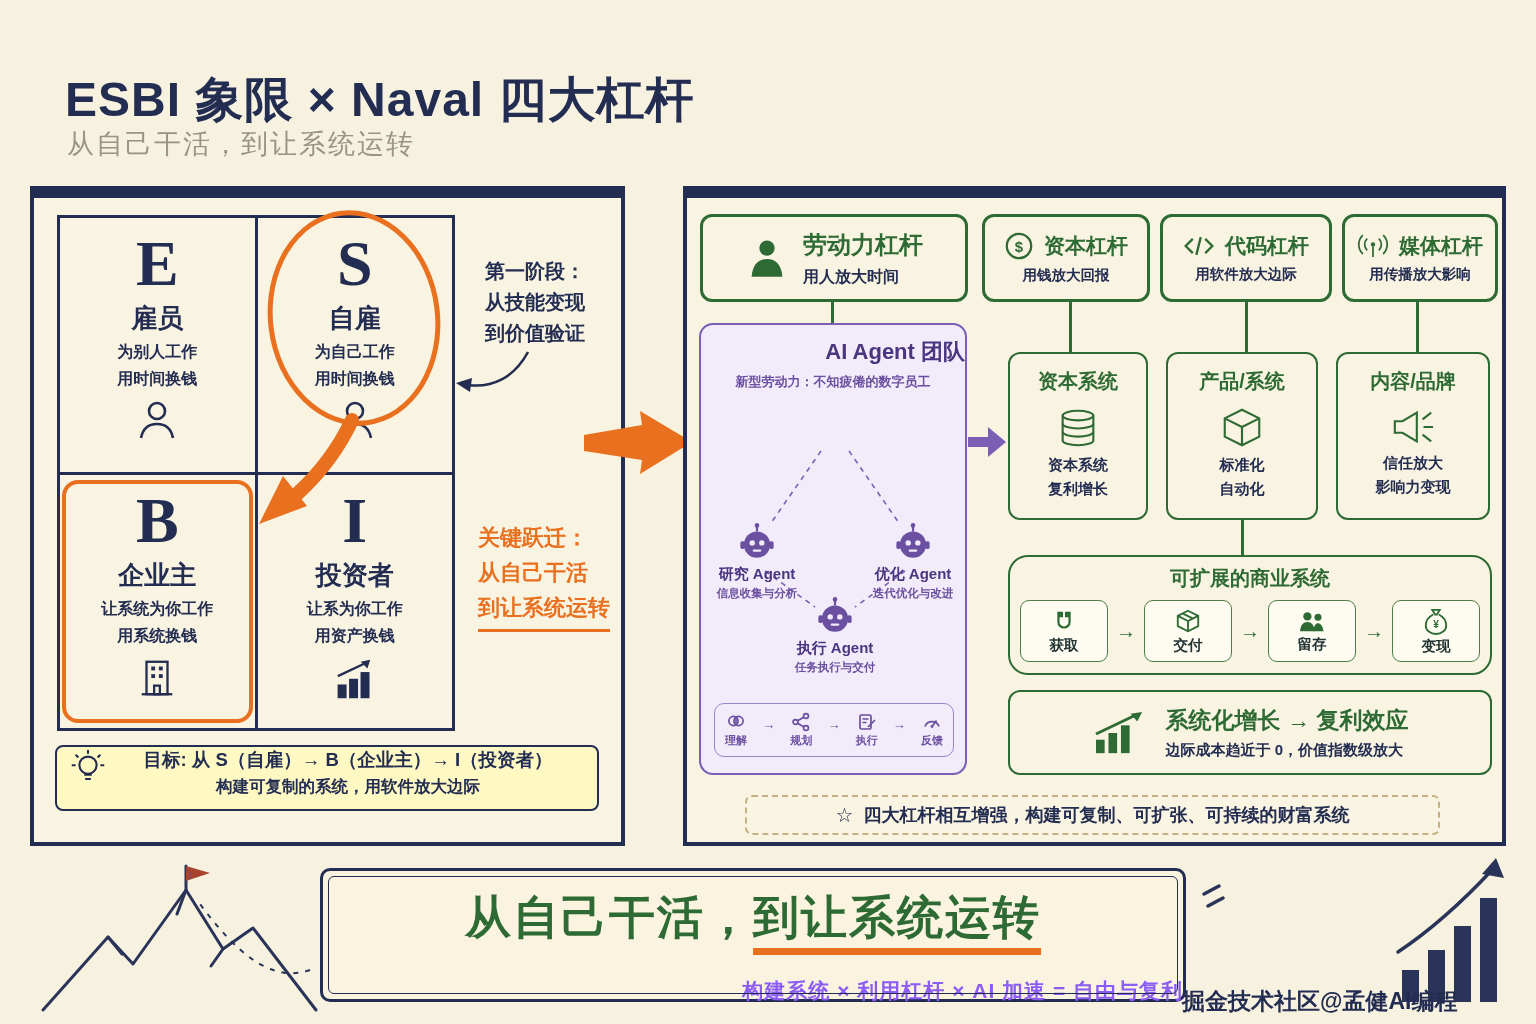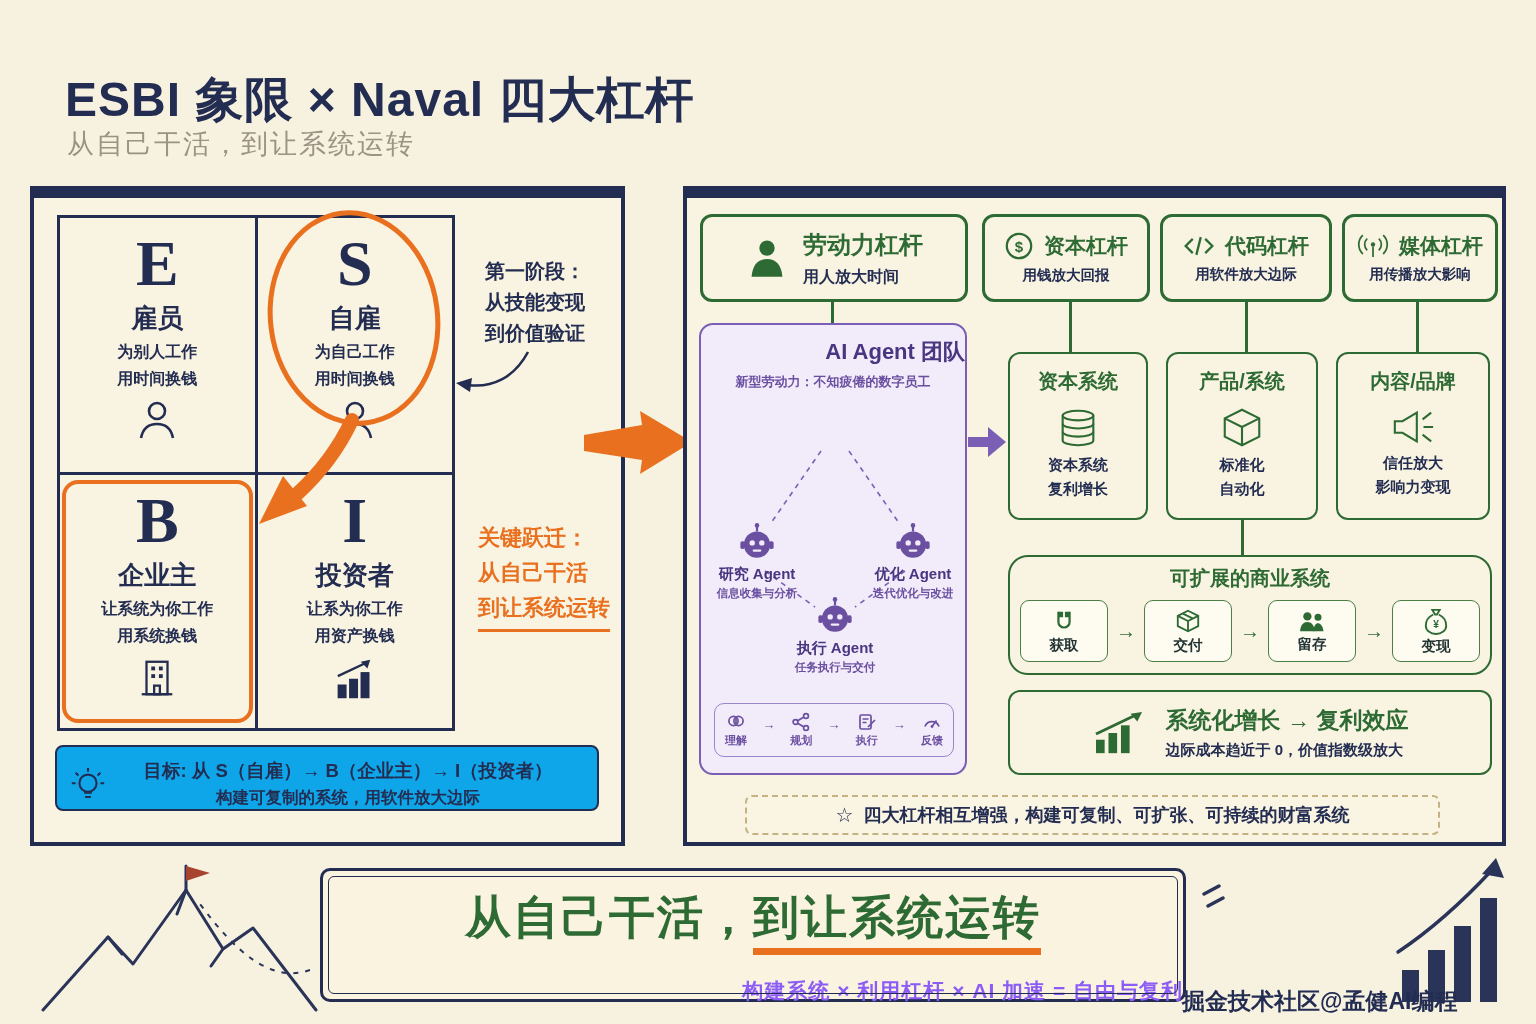--- a/index.html
+++ b/index.html
@@ -32,22 +32,22 @@
   .s-circle { position:absolute; left:234px; top:12px; width:172px; height:216px;
     border:5px solid #e8701f; border-radius:50%; transform:rotate(-7deg); }
   .b-outline { position:absolute; left:28px; top:282px; width:191px; height:243px;
     border:4px solid #e8701f; border-radius:16px; }
 
   .stage-note { position:absolute; left:451px; top:58px; font-size:20px; font-weight:600; line-height:1.55; color:#232d52; }
   .leap-note  { position:absolute; left:444px; top:322px; font-size:22px; font-weight:800; line-height:1.6; color:#e8701f; }
   .leap-note .u { display:inline-block; border-bottom:3px solid #e8701f; padding-bottom:3px; }
 
   .goal-box { position:absolute; left:21px; top:547px; width:544px; height:66px;
-    border:2.5px solid #232d52; border-radius:8px; background:#0ea5e9;
-    display:flex; align-items:flex-end; padding:0 10px; }
+    border:2.5px solid #232d52; border-radius:8px; background:#fef9c3;
+    display:flex; align-items:flex-start; padding:0 10px; }
   .goal-text { flex:1; text-align:center; }
   .goal-l1 { font-size:18.5px; font-weight:800; }
   .goal-l2 { font-size:16.5px; font-weight:600; margin-top:4px; }
 
   
   .lever { position:absolute; top:16px; height:88px; border:3px solid #2e6b34; border-radius:12px;
     background:#f9f3e1; display:flex; flex-direction:column; align-items:center; justify-content:center; }
   .lever-row { display:flex; align-items:center; gap:10px; }
   .lever-title { font-size:21px; font-weight:800; color:#2e6b34; }
   .lever-desc  { font-size:14.5px; font-weight:600; color:#232d52; margin-top:5px; }

